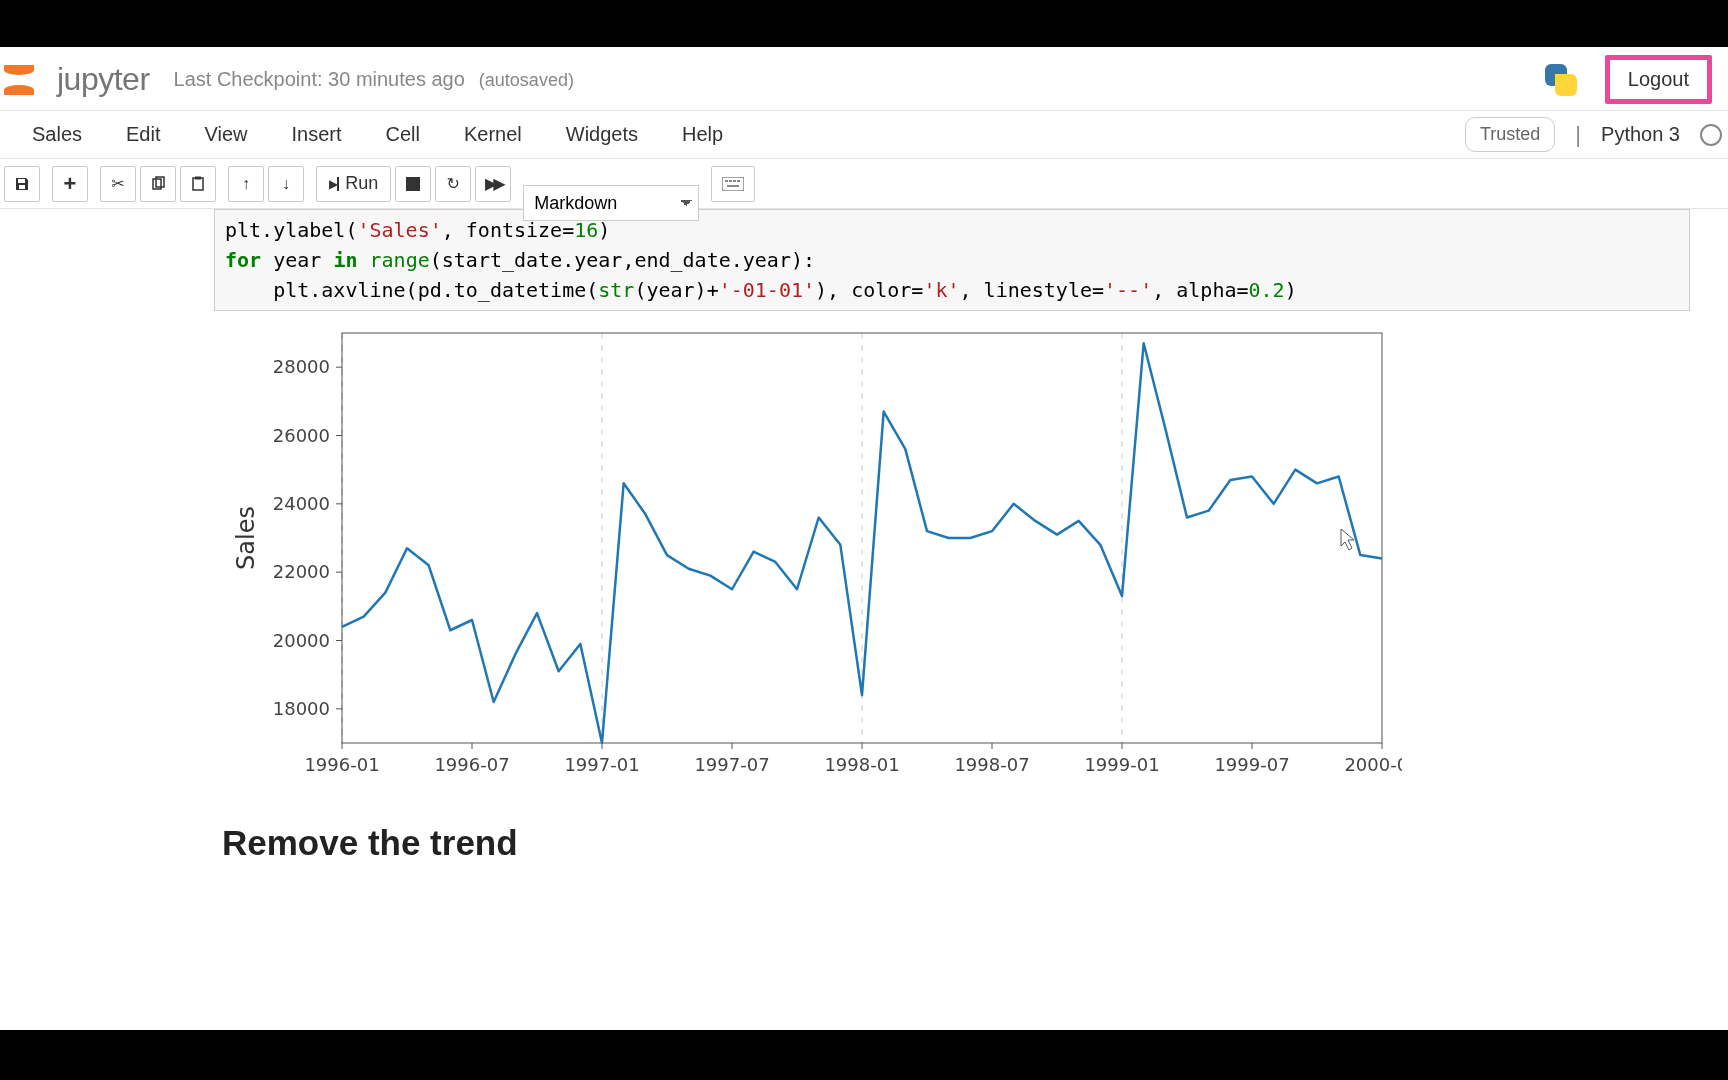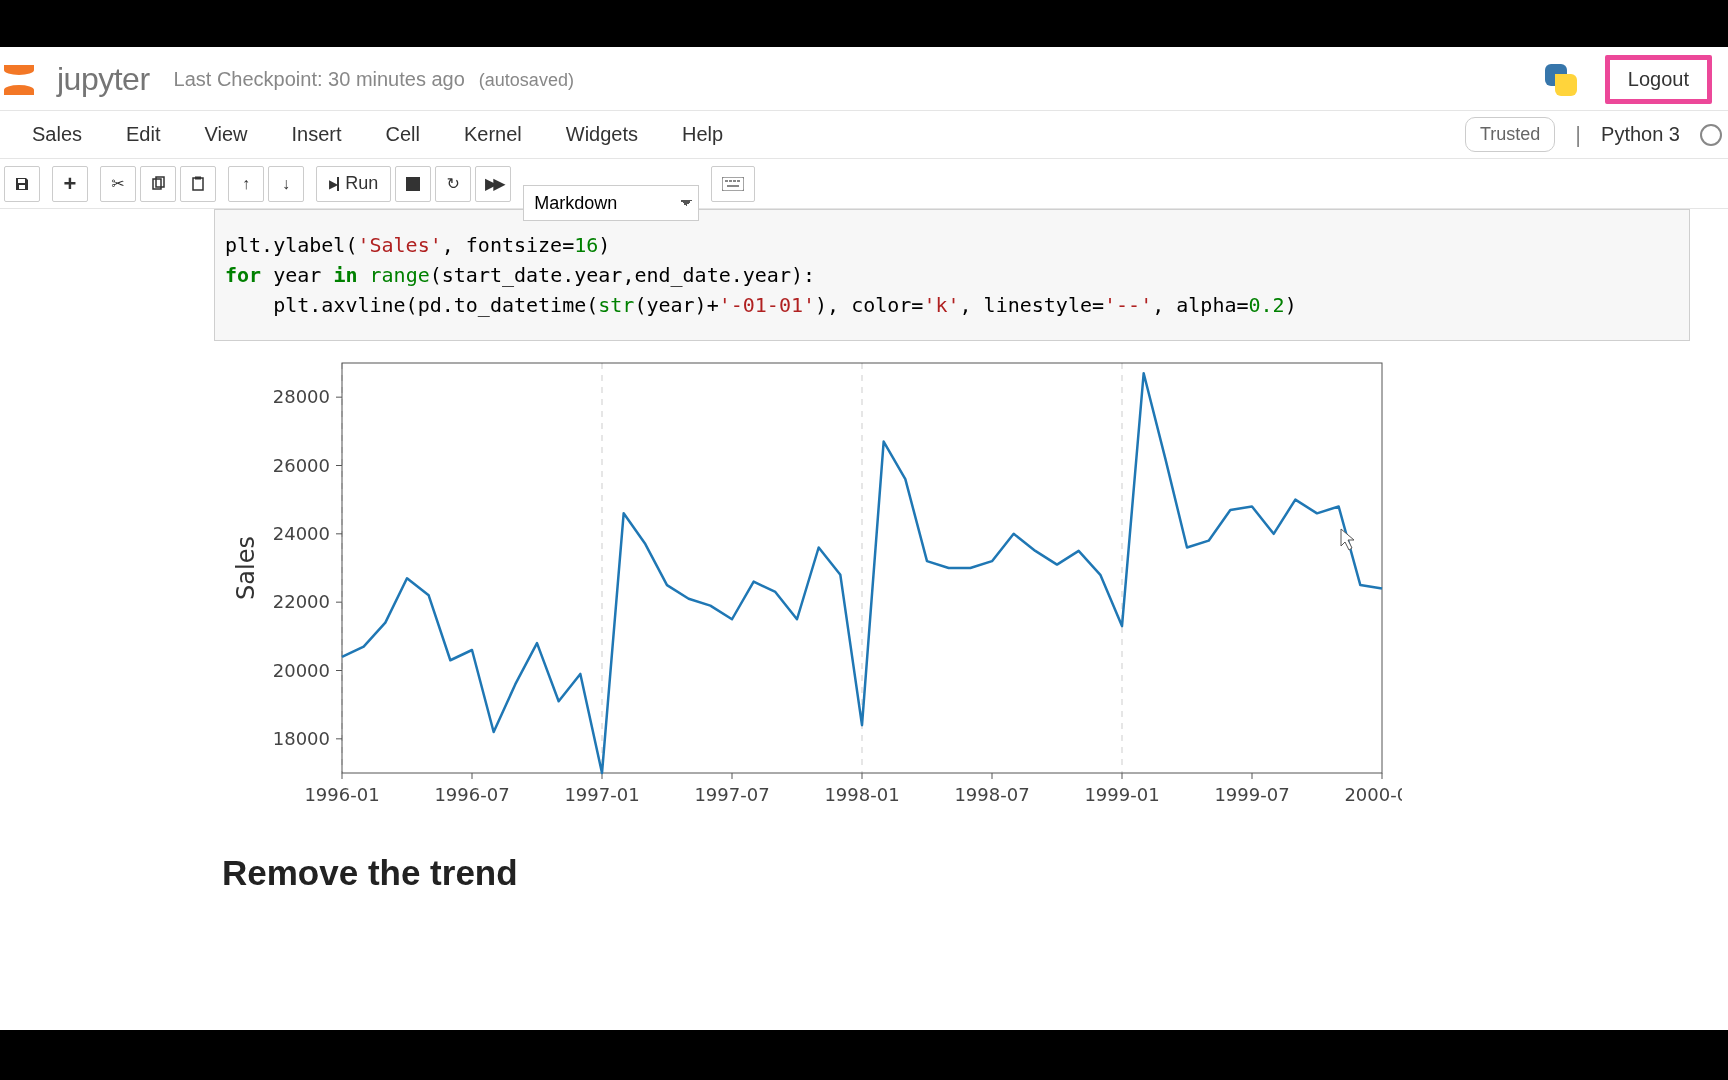--- a/index.html
+++ b/index.html
@@ -106,21 +106,21 @@
   }
   .tool-btn.cmd { width:44px;}
   .notebook-area {
     padding: 0 14px;
     height: calc(100% - 48px - 48px - 50px);
     overflow:hidden;
   }
   .code-cell {
     border:1px solid #cfcfcf;
     background:#f7f7f7;
-    padding: 20px 10px;
+    padding: 5px 10px;
     margin-left: 200px;
     margin-right: 24px;
   }
   .code-cell pre {
     font-family: Menlo, "DejaVu Sans Mono", Consolas, monospace;
     font-size: 20px;
     line-height: 1.5;
     white-space: pre;
   }
   .tok-str { color:#b02121; }

